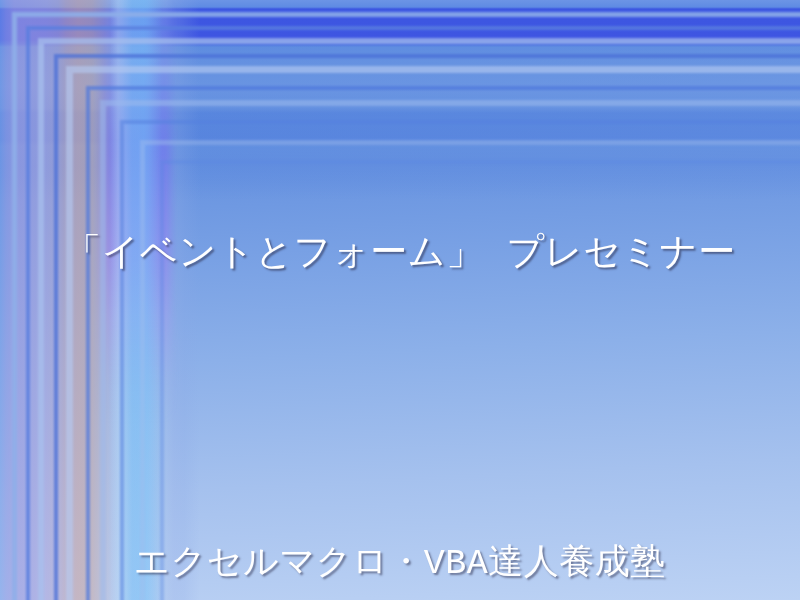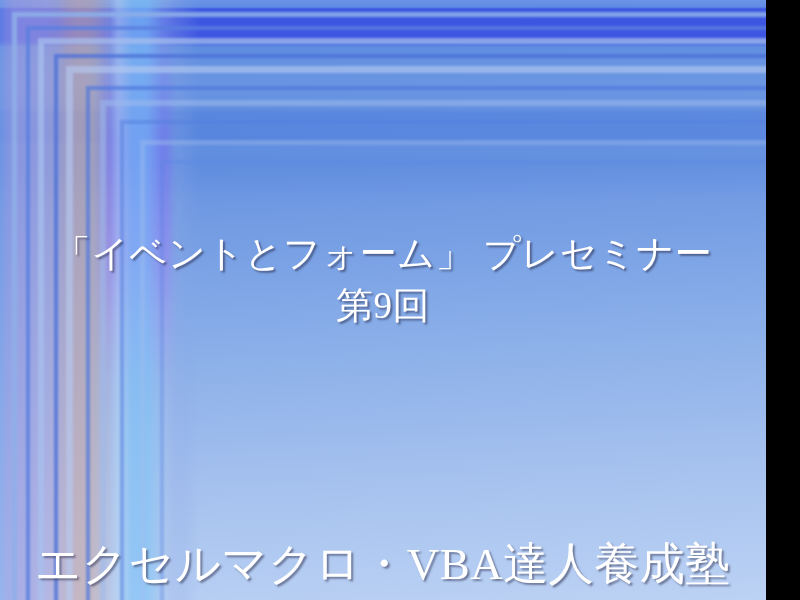--- a/index.html
+++ b/index.html
@@ -2,26 +2,25 @@
 <html><head>
 <meta charset="utf-8">
 <style>
   html, body {
     margin: 0;
     padding: 0;
     background: #000;
   }
   #slide {
     position: relative;
-    width: 736px;
+    width: 800px;
     height: 600px;
     overflow: hidden;
-    font-family: Liberation Serif, serif;
+    font-family: Liberation Mono, monospace;
     background: linear-gradient(to bottom, #4a7ad8 0%, #5b87dd 18%, #7fa4e6 45%, #9bb9ec 70%, #b3cbf2 100%);
-    padding-left: 30px;
   }
 
   
   .bg-base {
     position: absolute;
     inset: 0;
     background: linear-gradient(177deg, #3f72d6 0%, #5584da 14%, #6f99e2 34%, #8cb0e9 58%, #a5c1ee 78%, #bcd2f4 100%);
   }
 
   
@@ -134,21 +133,21 @@
     white-space: nowrap;
   }
   .subtitle-block {
     position: absolute;
     left: 0; right: 0;
     bottom: 12px;
     text-align: center;
   }
   .subtitle-line {
     color: #ffffff;
-    font-size: 45px;
+    font-size: 35px;
     line-height: 48px;
     letter-spacing: 0.5px;
     text-shadow: 2px 2px 2px rgba(40,40,70,0.50);
     white-space: nowrap;
   }
 </style>
 </head>
 <body>
 
 <div id="slide">
@@ -167,20 +166,19 @@
       <div class="frame" style="inset: 66px -11px -11px 66px; border-width: 7px; border-color: rgb(182, 203, 242); opacity: 0.62; filter: blur(1.2px);"></div>
       <div class="frame" style="inset: 86px -8px -8px 86px; border-width: 4px; border-color: rgb(79, 120, 221); opacity: 0.7; filter: blur(1.2px);"></div>
       <div class="frame" style="inset: 100px -10px -10px 100px; border-width: 6px; border-color: rgb(157, 187, 238); opacity: 0.55; filter: blur(1.2px);"></div>
       <div class="frame" style="inset: 120px -8px -8px 120px; border-width: 4px; border-color: rgb(85, 129, 224); opacity: 0.55; filter: blur(1.2px);"></div>
       <div class="frame" style="inset: 140px -9px -9px 140px; border-width: 5px; border-color: rgb(162, 190, 238); opacity: 0.42; filter: blur(1.2px);"></div>
       <div class="frame" style="inset: 160px -8px -8px 160px; border-width: 4px; border-color: rgb(91, 134, 226); opacity: 0.38; filter: blur(1.2px);"></div>
     </div>
 
   <div class="title-block">
     <div class="title-line">「イベントとフォーム」 プレセミナー</div>
-    <div class="title-line">第9回</div>
   </div>
 
   <div class="subtitle-block">
     <div class="subtitle-line">エクセルマクロ・VBA達人養成塾</div>
   </div>
 
 </div>
 
 </body></html>

